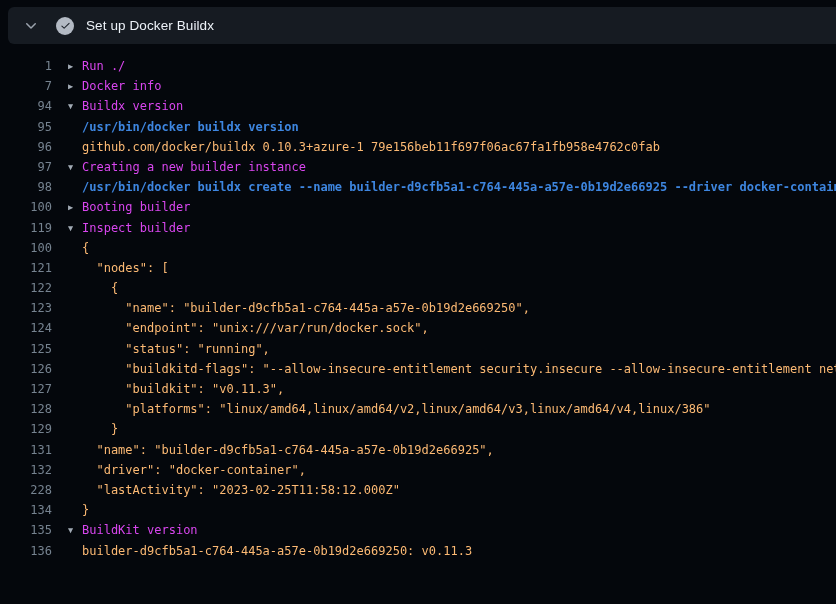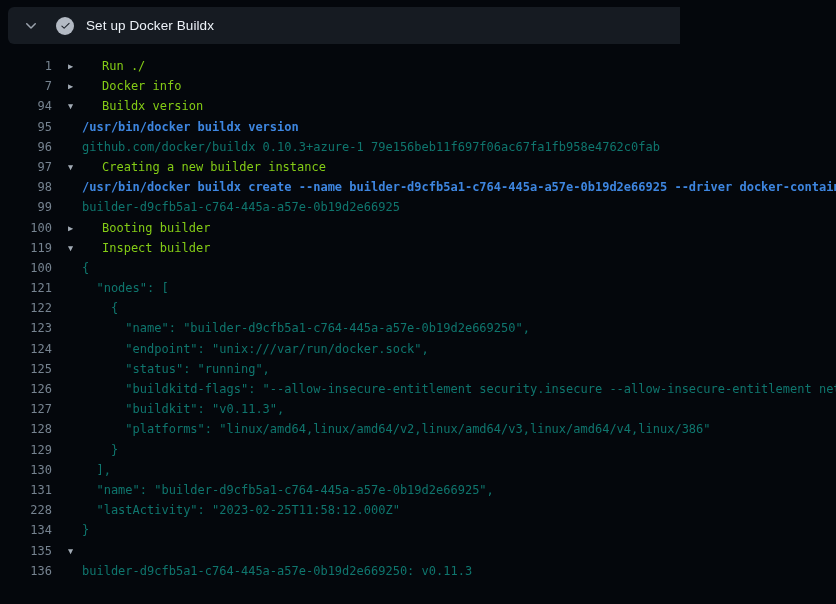--- a/index.html
+++ b/index.html
@@ -3,21 +3,21 @@
 <meta charset="utf-8">
 <style>
   html,body{margin:0;padding:0;}
   body{
     width:836px;height:604px;overflow:hidden;
     background:#04070c;
     font-family:"Liberation Sans",sans-serif;
   }
   
   .step-header{
-    margin:7px 0 0 8px;height:37px;width:672px;
+    margin:7px 0 0 8px;height:37px;width:828px;
     background:#161b22;border-radius:6px 0 0 6px;
     display:flex;align-items:center;box-sizing:border-box;
     padding-left:10px;cursor:pointer;
   }
   .chev-btn{
     width:26px;height:26px;display:flex;align-items:center;justify-content:center;
     background:none;border:none;padding:0;margin-right:12px;cursor:pointer;
   }
   .check-circle{
     width:18px;height:18px;border-radius:50%;
@@ -36,23 +36,23 @@
   .row{display:flex;height:20.2px;white-space:pre;overflow:hidden;}
   .num{
     width:52px;flex:none;text-align:right;color:#768390;
     text-decoration:none;display:block;cursor:pointer;
   }
   .body{padding-left:16px;display:flex;white-space:pre;}
   .arrow{
     width:14px;flex:none;display:inline-block;
     font-size:8.5px;color:#a2abb5;line-height:20.2px;
   }
-  .text{white-space:pre;color:#0f766e;}
+  .text{white-space:pre;color:#fdba74;}
   .row.group{cursor:pointer;}
-  .row.group .text{color:#84cc16;margin-left:20px;}
+  .row.group .text{color:#d946ef;}
   .row.command .text{color:#3e86e0;font-weight:bold;text-align:center;}
 </style>
 </head>
 <body>
 
 <div class="step-header">
   <button class="chev-btn">
     <span style="display:flex;">
       <svg width="16" height="16" viewBox="0 0 16 16" fill="#9ba3ad">
           <path d="M12.78 5.22a.75.75 0 0 1 0 1.06l-4.25 4.25a.75.75 0 0 1-1.06 0L3.22 6.28a.75.75 0 1 1 1.06-1.06L8 8.94l3.72-3.72a.75.75 0 0 1 1.06 0Z"></path>
@@ -110,27 +110,20 @@
       <span class="text">Creating a new builder instance</span>
     </div>
   </div>
     <div class="row command">
     <a class="num" href="#">98</a>
     <div class="body">
       <span class="arrow"></span>
       <span class="text">/usr/bin/docker buildx create --name builder-d9cfb5a1-c764-445a-a57e-0b19d2e66925 --driver docker-container</span>
     </div>
   </div>
-    <div class="row output">
-    <a class="num" href="#">99</a>
-    <div class="body">
-      <span class="arrow"></span>
-      <span class="text">builder-d9cfb5a1-c764-445a-a57e-0b19d2e66925</span>
-    </div>
-  </div>
     <div class="row group">
     <a class="num" href="#">100</a>
     <div class="body">
       <span class="arrow">▶</span>
       <span class="text">Booting builder</span>
     </div>
   </div>
     <div class="row group">
     <a class="num" href="#">119</a>
     <div class="body">
@@ -202,51 +195,52 @@
     </div>
   </div>
     <div class="row output">
     <a class="num" href="#">129</a>
     <div class="body">
       <span class="arrow"></span>
       <span class="text">    }</span>
     </div>
   </div>
     <div class="row output">
-    <a class="num" href="#">130</a>
-    <div class="body">
-      <span class="arrow"></span>
-      <span class="text">  ],</span>
-    </div>
-  </div>
-    <div class="row output">
     <a class="num" href="#">131</a>
     <div class="body">
       <span class="arrow"></span>
       <span class="text">  "name": "builder-d9cfb5a1-c764-445a-a57e-0b19d2e66925",</span>
     </div>
   </div>
     <div class="row output">
+    <a class="num" href="#">132</a>
+    <div class="body">
+      <span class="arrow"></span>
+      <span class="text">  "driver": "docker-container",</span>
+    </div>
+  </div>
+    <div class="row output">
     <a class="num" href="#">228</a>
     <div class="body">
       <span class="arrow"></span>
       <span class="text">  "lastActivity": "2023-02-25T11:58:12.000Z"</span>
     </div>
   </div>
     <div class="row output">
     <a class="num" href="#">134</a>
     <div class="body">
       <span class="arrow"></span>
       <span class="text">}</span>
     </div>
   </div>
     <div class="row group">
     <a class="num" href="#">135</a>
     <div class="body">
       <span class="arrow">▼</span>
+      <span class="text">BuildKit version</span>
     </div>
   </div>
     <div class="row output">
     <a class="num" href="#">136</a>
     <div class="body">
       <span class="arrow"></span>
       <span class="text">builder-d9cfb5a1-c764-445a-a57e-0b19d2e669250: v0.11.3</span>
     </div>
   </div>
   </div>

